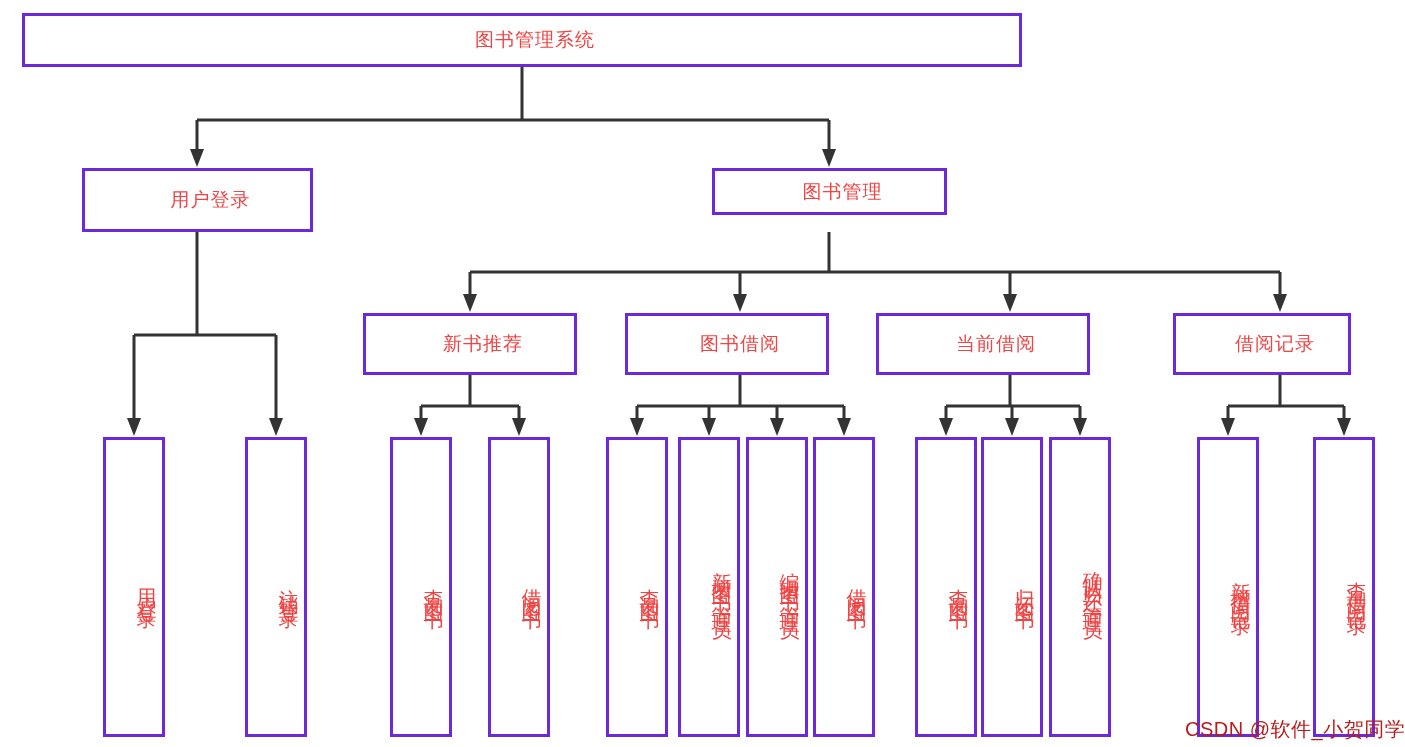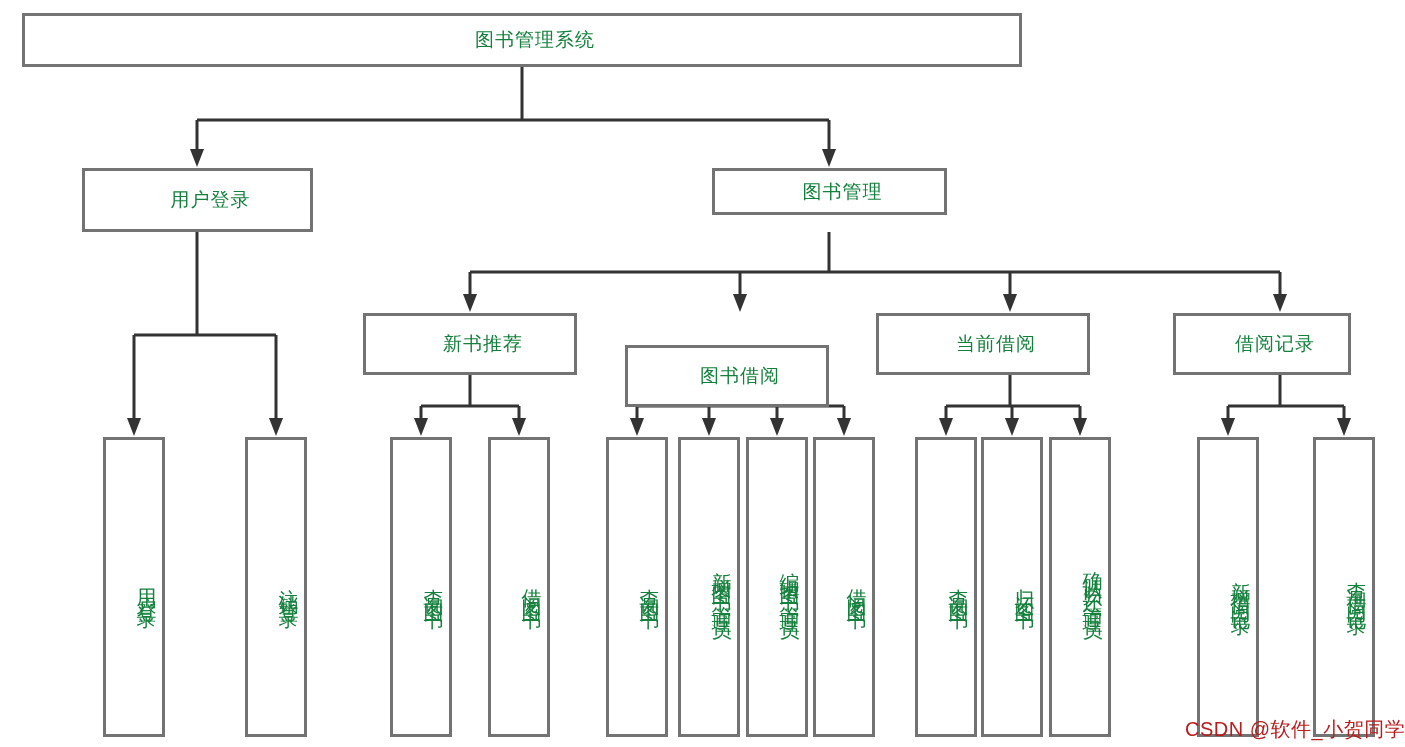--- a/index.html
+++ b/index.html
@@ -20,25 +20,25 @@
     left: 0;
     top: 0;
     width: 1405px;
     height: 747px;
     z-index: 1;
   }
   .node {
     position: absolute;
     box-sizing: border-box;
     background: #ffffff;
-    border: 3px solid #737373;
+    border: 3px solid #6d28d9;
     display: flex;
     align-items: center;
     justify-content: center;
-    color: #15803d;
+    color: #ef4444;
     z-index: 2;
     padding-left: 26px;
   }
   .node.h {
     font-size: 19px;
     letter-spacing: 1px;
   }
   .node.v {
     writing-mode: vertical-rl;
     font-size: 20px;
@@ -46,21 +46,21 @@
     line-height: 1;
   }
   
   .n-root   { left: 22px;  top: 13px;  width: 1000px; height: 54px; font-size: 18px; }
   
   .n-login  { left: 82px;  top: 168px; width: 231px; height: 64px; }
   .n-mgmt   { left: 712px; top: 168px; width: 235px; height: 47px; }
   
   .n-l3     { top: 313px; height: 62px; }
   .n-newbook { left: 363px;  width: 214px; text-align: right; }
-  .n-borrow  { left: 625px;  width: 204px; margin-top: 32px; }
+  .n-borrow  { left: 625px;  width: 204px; }
   .n-current { left: 876px;  width: 214px; }
   .n-records { left: 1173px; width: 178px; }
   
   .leaf     { top: 437px; height: 300px; width: 62px; }
   .lf-1  { left: 103px; }
   .lf-2  { left: 245px; }
   .lf-3  { left: 390px; }
   .lf-4  { left: 488px; }
   .lf-5  { left: 606px; }
   .lf-6  { left: 678px; }

